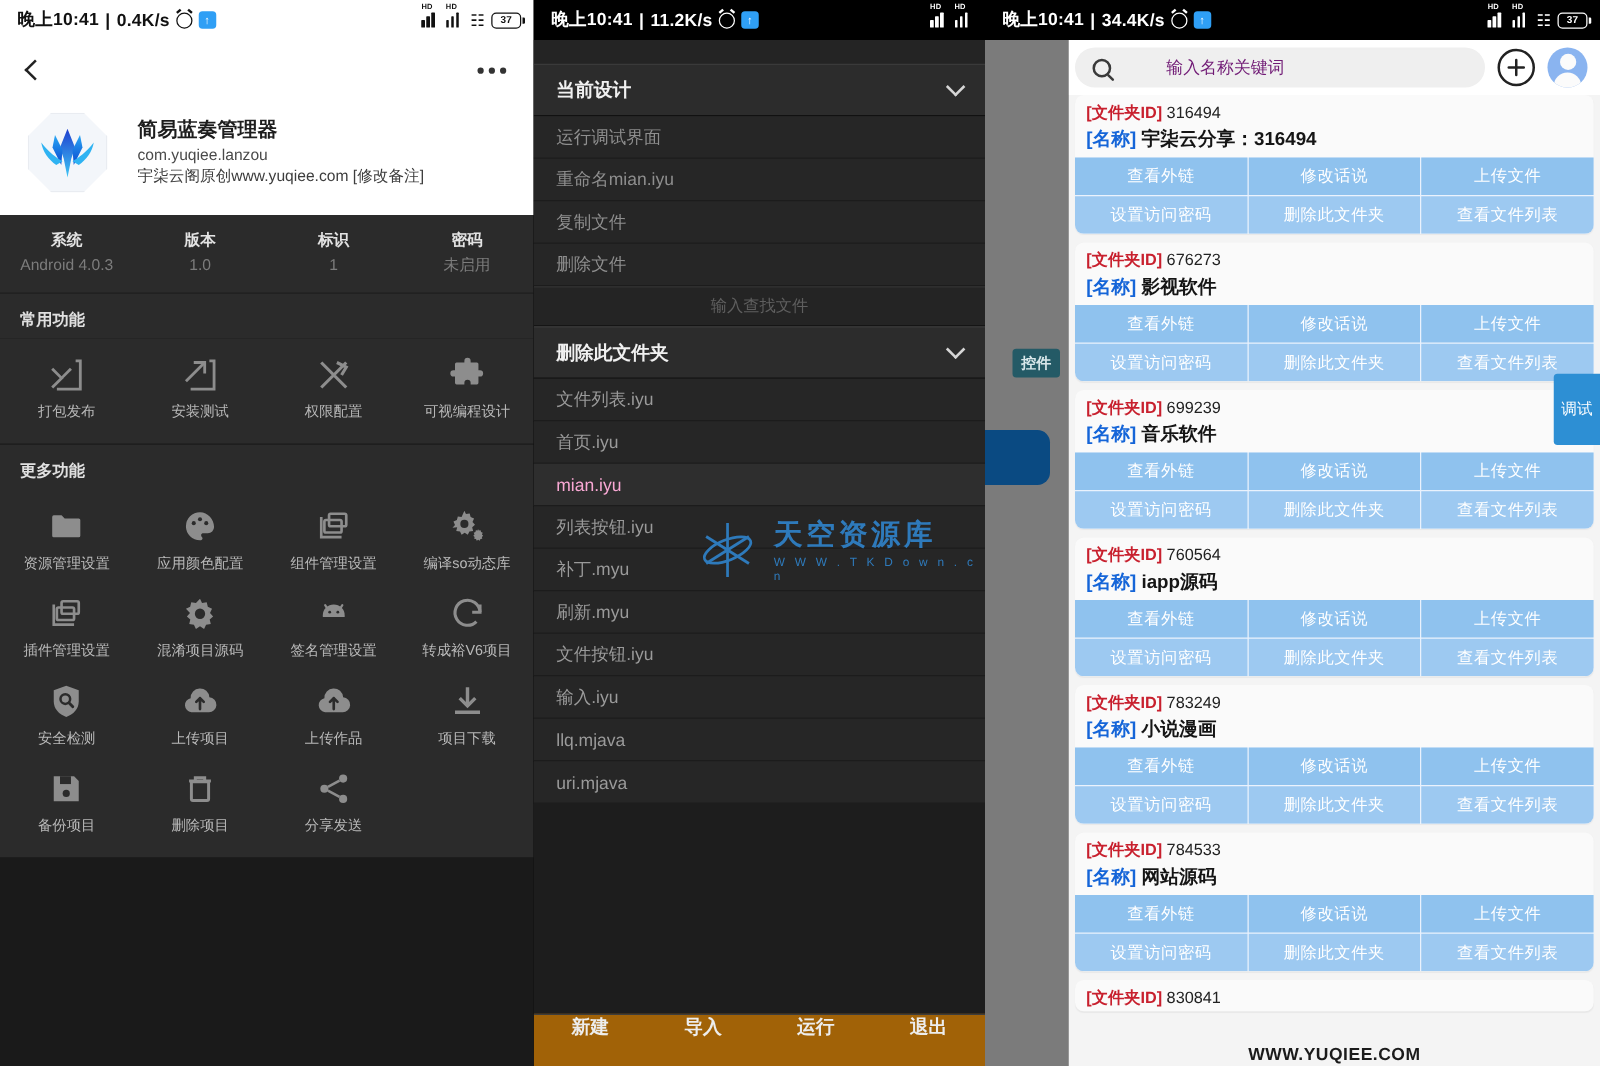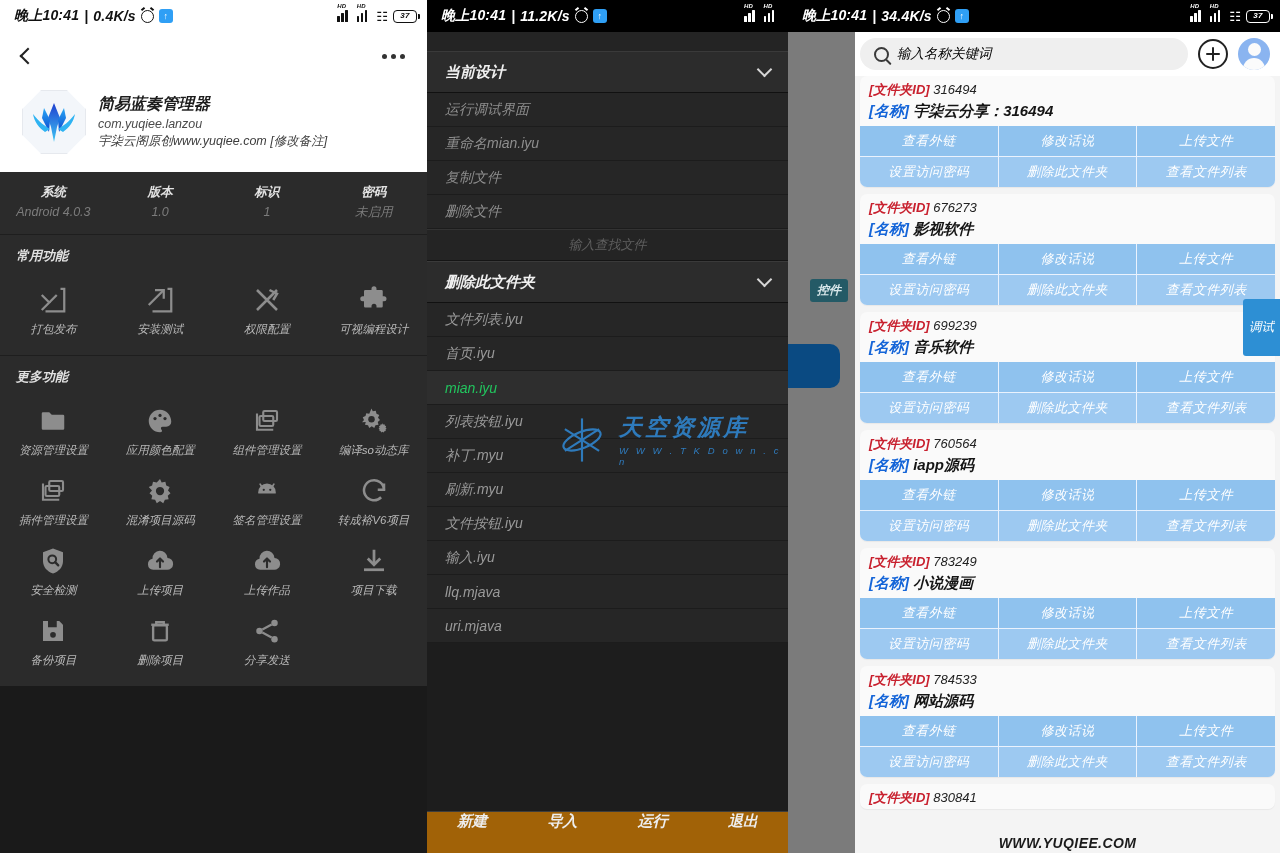--- a/index.html
+++ b/index.html
@@ -1,21 +1,21 @@
 <!DOCTYPE html>
 <html><head>
 <meta charset="utf-8">
 <style>
   * { box-sizing: border-box; margin: 0; padding: 0; }
   html, body {
     width: 1280px; height: 853px;
     background: #1a1a1a; overflow: hidden;
     font-family: "Liberation Sans", "DejaVu Sans", sans-serif;
   }
-  .screen { position: relative; width: 1280px; height: 853px; font-style: italic; }
+  .screen { position: relative; width: 1280px; height: 853px; }
 
   
   .statusbar {
     height: 32px; display: flex; align-items: center;
     justify-content: space-between; padding: 0 10px 0 14px;
     font-size: 14px; font-weight: 700; letter-spacing: .2px;
   }
   .sb-left { display: flex; align-items: center; gap: 5px; white-space: nowrap; }
   .sb-right { display: flex; align-items: center; gap: 5px; }
   .sb-time { font-size: 14px; font-weight: 700; }
@@ -60,21 +60,21 @@
     height: 48px; display: flex; align-items: center; justify-content: space-between;
     padding: 0 22px; background: #fff;
   }
   .back-chev {
     width: 12px; height: 12px; border-left: 2.4px solid #222; border-bottom: 2.4px solid #222;
     transform: rotate(45deg); cursor: pointer;
   }
   .more-dots { display: flex; gap: 4px; cursor: pointer; }
   .more-dots i { width: 5px; height: 5px; border-radius: 50%; background: #333; display: block; }
   .p1-appblock {
-    background: #fff; display: flex; align-items: center; gap: 12px;
+    background: #fff; display: flex; align-items: center; gap: 24px;
     padding: 10px 18px 18px 22px;
   }
   .app-icon {
     width: 64px; height: 64px; flex: none; position: relative;
     background: #f3f6fa;
     clip-path: polygon(30% 0,70% 0,100% 30%,100% 70%,70% 100%,30% 100%,0 70%,0 30%);
     box-shadow: 0 0 0 1px #e6e9ee inset;
     display: flex; align-items: center; justify-content: center;
   }
   .app-icon svg { width: 52px; height: 52px; display: block; }
@@ -133,21 +133,21 @@
   .searchrow {
     height: 32px; display: flex; align-items: center; justify-content: center;
     font-size: 13px; color: #5f5f5f; background: #242424;
     border-top: 1px solid #333; border-bottom: 1px solid #151515;
   }
   .frow {
     height: 34px; display: flex; align-items: center; padding: 0 18px;
     font-size: 14px; color: #9a9a9a; background: #262626;
     border-bottom: 1px solid #1c1c1c; cursor: pointer;
   }
-  .frow.sel { background: #2e2e2e; color: #22c55e; }
+  .frow.sel { background: #2e2e2e; color: #f9a8d4; }
   .watermark {
     position: absolute; left: 128px; top: 380px; display: flex; align-items: flex-start;
     gap: 10px; pointer-events: none; opacity: .95;
   }
   .wm-star { width: 56px; height: 56px; color: #2f7fc4; }
   .wm-txt { display: flex; flex-direction: column; gap: 2px; }
   .wm-main { font-size: 23px; color: #2f7fc4; font-weight: 700; letter-spacing: 3px; }
   .wm-sub { font-size: 9.5px; color: #2f7fc4; letter-spacing: 2.6px; }
   .p2-bottombar {
     position: absolute; left: 0; bottom: 0; width: 361px; height: 42px;
@@ -189,21 +189,21 @@
     display: flex; align-items: center; gap: 8px; padding: 0 14px;
   }
   .mag {
     width: 15px; height: 15px; border: 2px solid #3a3a3a; border-radius: 50%;
     position: relative; flex: none;
   }
   .mag::after {
     content: ""; position: absolute; right: -5px; bottom: -3px; width: 7px; height: 2px;
     background: #3a3a3a; transform: rotate(45deg); border-radius: 1px;
   }
-  .search-ph { font-size: 13.5px; color: #000000; }
+  .search-ph { font-size: 13.5px; color: #701a75; margin-left: 36px; }
   .plus-btn {
     width: 30px; height: 30px; border: 2px solid #222; border-radius: 50%;
     position: relative; flex: none; cursor: pointer;
   }
   .plus-btn::before, .plus-btn::after {
     content: ""; position: absolute; background: #222; border-radius: 1px;
   }
   .plus-btn::before { left: 50%; top: 6px; width: 2.2px; height: 14px; margin-left: -1.1px; }
   .plus-btn::after { top: 50%; left: 6px; height: 2.2px; width: 14px; margin-top: -1.1px; }
   .avatar-btn {

